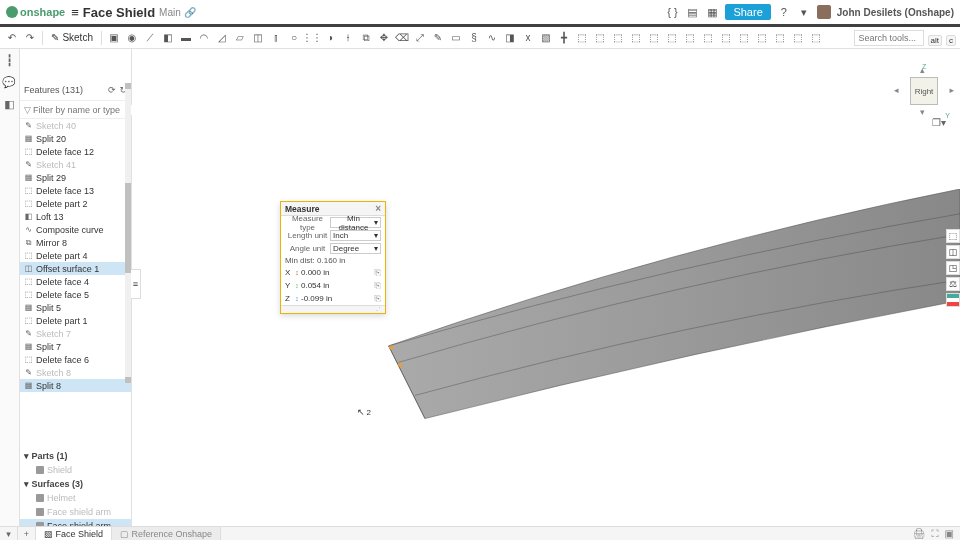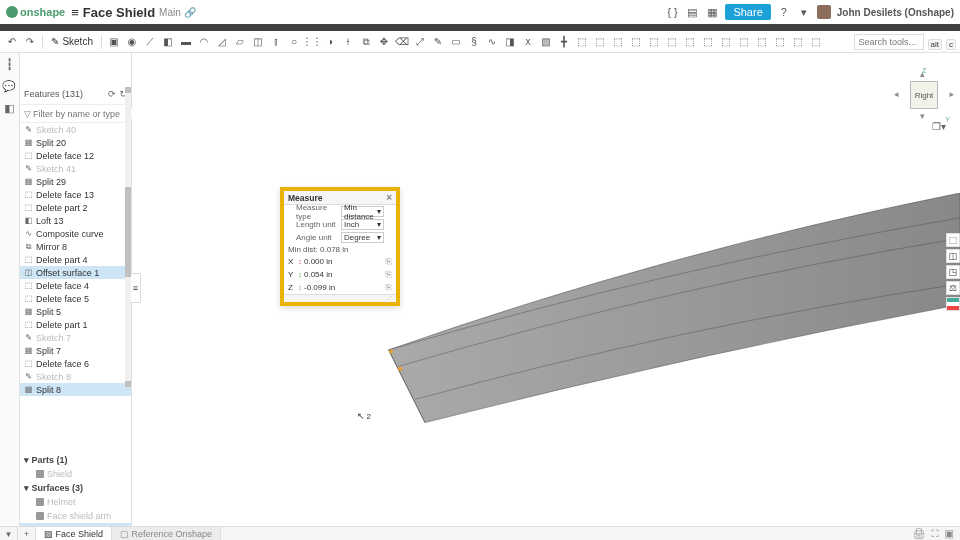--- a/index.html
+++ b/index.html
@@ -1,19 +1,19 @@
 <!DOCTYPE html>
 <html><head>
 <meta charset="utf-8">
 <style>
 * { margin: 0; padding: 0; box-sizing: border-box; font-family: Arial, Helvetica, sans-serif; }
 body { width: 960px; height: 540px; overflow: hidden; background: #fff; font-size: 11px; color: #333; }
 
 
-.topbar { height: 20px; display: flex; align-items: center; padding: 12px 6px; border-bottom: 7px solid #404040; }
+.topbar { height: 20px; display: flex; align-items: center; padding: 12px 6px; border-bottom: 3px solid #404040; }
 .logo { color: #4a9b6e; font-size: 11px; font-weight: bold; margin-right: 6px; display: flex; align-items: center; gap: 2px; }
 .logo-icon { width: 12px; height: 12px; background: #4a9b6e; border-radius: 50%; }
 .hamburger { font-size: 13px; margin-right: 4px; cursor: pointer; }
 .doc-title { font-size: 13px; font-weight: bold; margin-right: 4px; }
 .doc-sub { color: #888; font-size: 10px; margin-right: 4px; }
 .link-icon { font-size: 10px; color: #888; }
 .topbar-right { margin-left: auto; display: flex; align-items: center; gap: 6px; }
 .tb-icon { width: 14px; height: 14px; display: flex; align-items: center; justify-content: center; font-size: 11px; color: #555; cursor: pointer; }
 .share-btn { background: #1ca0d8; color: #fff; padding: 2px 8px; border-radius: 2px; font-size: 11px; cursor: pointer; }
 .avatar { width: 14px; height: 14px; background: #8a6d5a; border-radius: 2px; }
@@ -54,24 +54,24 @@
 .parts-header { display: flex; align-items: center; padding: 2px 4px; gap: 3px; font-weight: bold; cursor: pointer; color: #444; }
 .part-item { display: flex; align-items: center; padding: 2px 4px 2px 16px; gap: 3px; cursor: pointer; }
 .part-item.selected { background: #cde5f5; }
 .part-item.suppressed { color: #bbb; }
 .part-icon { width: 8px; height: 8px; background: #999; border-radius: 1px; }
 
 .canvas { flex: 1; background: #fff; position: relative; }
 .panel-toggle { position: absolute; left: -1px; top: 220px; width: 10px; height: 30px; background: #fff; border: 1px solid #ddd; border-left: none; display: flex; align-items: center; justify-content: center; font-size: 9px; cursor: pointer; }
 
 
-.measure-dialog { position: absolute; left: 148px; top: 134px; width: 120px; background: #fff; border: 4px solid #eab308; box-shadow: 0 2px 6px rgba(0,0,0,0.15); font-size: 8.5px; }
+.measure-dialog { position: absolute; left: 148px; top: 152px; width: 106px; background: #fff; border: 1px solid #eab308; box-shadow: 0 2px 6px rgba(0,0,0,0.15); font-size: 8.5px; }
 .md-header { height: 14px; display: flex; align-items: center; padding: 0 4px; background: #f5f5f5; border-bottom: 1px solid #ddd; font-weight: bold; }
 .md-close { margin-left: auto; cursor: pointer; color: #888; font-size: 10px; }
-.md-row { display: flex; align-items: center; padding: 1px 12px; height: 13px; }
+.md-row { display: flex; align-items: center; padding: 1px 4px; height: 13px; text-align: center; }
 .md-label { color: #666; width: 45px; font-size: 8px; }
 .md-select { flex: 1; height: 11px; border: 1px solid #ccc; font-size: 8px; padding: 0 2px; display: flex; align-items: center; justify-content: space-between; cursor: pointer; }
 .md-val-row { display: flex; align-items: center; padding: 1px 4px; height: 13px; }
 .md-axis { width: 8px; font-size: 8px; }
 .md-arrow { width: 8px; height: 8px; display: inline-flex; align-items: center; justify-content: center; font-size: 7px; }
 .md-val { font-family: Liberation Sans, sans-serif; font-size: 8px; color: #333; }
 .md-copy { margin-left: auto; font-size: 8px; color: #888; cursor: pointer; }
 .md-mindist { padding: 1px 4px; font-size: 8px; color: #555; }
 .md-footer { background: #f5f5f5; border-top: 1px solid #ddd; height: 8px; text-align: right; padding: 0 4px; color: #bbb; font-size: 8px; }
 
@@ -346,21 +346,21 @@
             <span>▾</span>
           </span>
         </div>
       <div class="md-row">
           <span class="md-label">Angle unit</span>
           <span class="md-select">
             <span>Degree</span>
             <span>▾</span>
           </span>
         </div>
-      <div class="md-mindist">Min dist: 0.078 in</div>
+      <div class="md-mindist">Min dist: 0.160 in</div>
       <div class="md-val-row">
           <span class="md-axis">X</span>
           <span class="md-arrow" style="color:#c44">↕</span>
           <span class="md-val">0.000 in</span>
           <span class="md-copy">⎘</span>
         </div>
       <div class="md-val-row">
           <span class="md-axis">Y</span>
           <span class="md-arrow" style="color:#4a4">↕</span>
           <span class="md-val">0.054 in</span>

